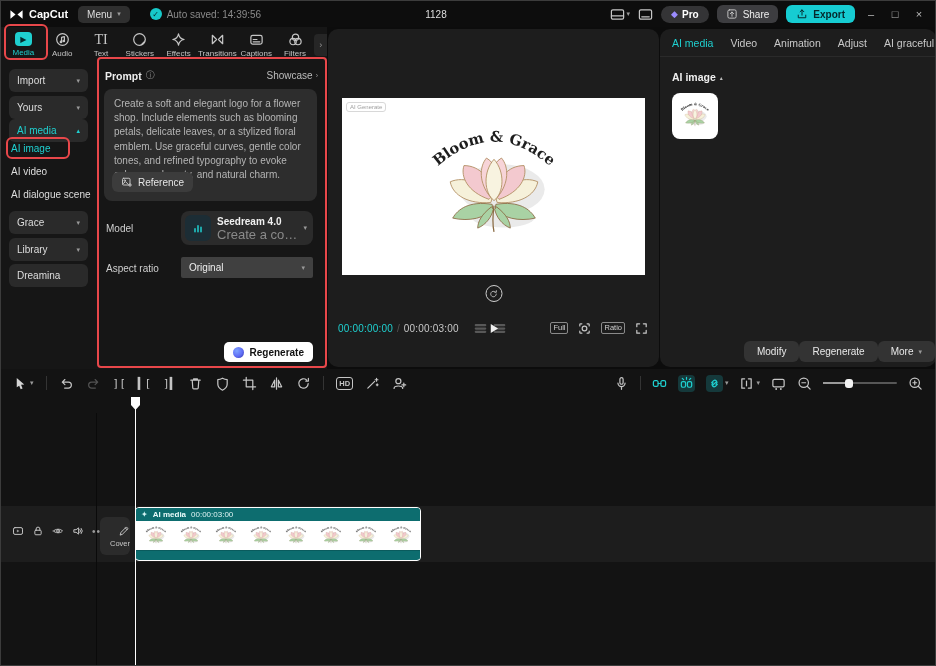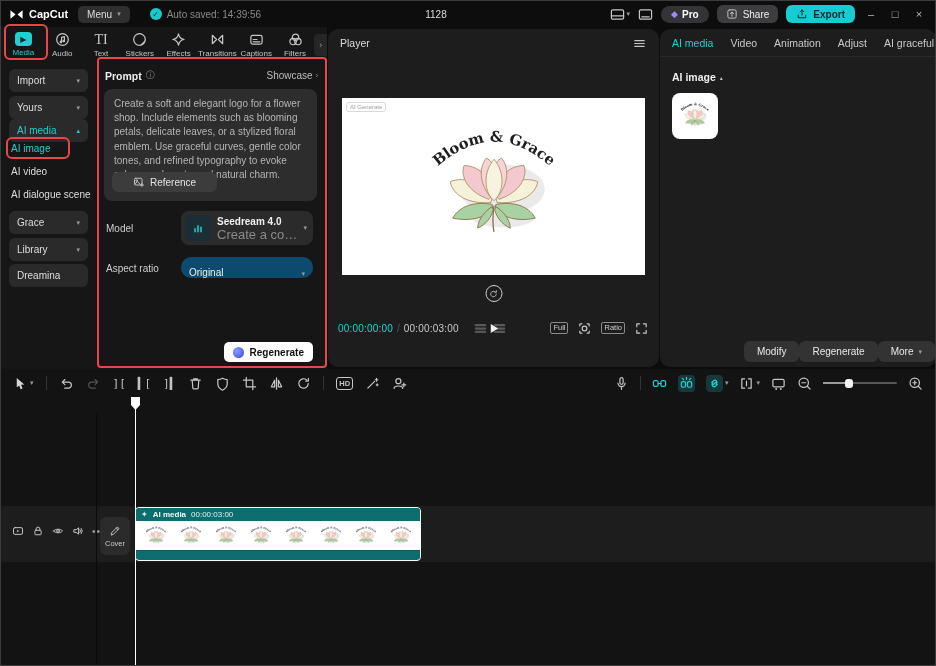--- a/index.html
+++ b/index.html
@@ -39,28 +39,28 @@
   
   .side-pill{position:absolute;left:8px;width:79px;height:23px;background:#2a2a2a;border-radius:6px;display:flex;align-items:center;justify-content:space-between;padding:0 8px;font-size:10px;color:#ddd}
   .side-text{position:absolute;left:10px;font-size:10px;color:#ddd;white-space:nowrap}
   .teal{color:#1fd0d0!important}
   
   #gen-panel{position:absolute;left:95px;top:34px;width:231px;height:308px}
   .prompt-head{position:absolute;top:8px;left:9px;right:9px;display:flex;align-items:center;gap:4px;font-size:10.5px;font-weight:bold;color:#eee}
   .info-ic{color:#8a8a8a;font-size:9px;font-weight:normal}
   .showcase{margin-left:auto;font-weight:normal;color:#bdbdbd;font-size:10px;display:flex;gap:3px;align-items:center}
   .prompt-box{position:absolute;top:28px;left:8px;width:213px;height:112px;background:#2d2d2d;border-radius:8px;padding:8px 10px;font-size:10px;line-height:1.42;color:#b5b5b5}
-  .ref-btn{position:absolute;left:8px;bottom:9px;background:#3c3c3c;border:none;border-radius:6px;padding:4px 21px;font-size:10px;color:#e5e5e5;display:flex;align-items:center;gap:5px;cursor:pointer}
+  .ref-btn{position:absolute;left:8px;bottom:9px;background:#3c3c3c;border:none;border-radius:6px;padding:4px 9px;font-size:10px;color:#e5e5e5;display:flex;align-items:center;gap:5px;cursor:pointer}
   .form-label{position:absolute;left:10px;font-size:10px;color:#cfcfcf}
   .model-select{position:absolute;left:85px;top:150px;width:132px;height:34px;background:#2b2b2b;border-radius:8px;display:flex;align-items:center;padding:0 6px 0 4px;gap:6px}
   .model-ic{width:26px;height:26px;background:#1c2d35;border-radius:6px;display:flex;align-items:center;justify-content:center}
   .model-meta{flex:1;min-width:0}
   .model-name{font-size:10px;font-weight:bold;color:#f0f0f0;white-space:nowrap}
   .model-desc{font-size:13px;color:#8a8a8a;white-space:nowrap;overflow:hidden;text-overflow:ellipsis}
-  .aspect-select{position:absolute;left:85px;top:196px;width:132px;height:21px;background:#0c4a6e;border-radius:10px;display:flex;align-items:flex-end;justify-content:space-between;padding:0 8px;font-size:10px;color:#eee}
+  .aspect-select{position:absolute;left:85px;top:196px;width:132px;height:21px;background:#404040;border-radius:2px;display:flex;align-items:center;justify-content:space-between;padding:0 8px;font-size:10px;color:#eee}
   .regen-btn{position:absolute;right:14px;top:281px;height:20px;background:#fff;border:none;border-radius:5px;padding:0 9px;display:flex;align-items:center;gap:6px;font-size:10px;font-weight:bold;color:#111;cursor:pointer}
   .regen-orb{width:11px;height:11px;border-radius:50%;background:radial-gradient(circle at 35% 35%,#7fa4ff,#5f6cf5 55%,#2d2f9e)}
 
   
   #player-panel{position:absolute;left:327px;top:28px;width:331px;height:338px;background:#1d1d1d;border-radius:10px}
   .player-head{height:28px;display:flex;align-items:center;justify-content:space-between;padding:0 12px;font-size:10.5px;color:#ddd}
   .canvas{position:absolute;left:14px;top:69px;width:303px;height:177px;background:#fff;overflow:hidden}
   .watermark{position:absolute;left:4px;top:4px;font-size:6px;color:#9f9f9f;border:1px solid #d8d8d8;border-radius:3px;padding:0 3px;line-height:8px}
   .canvas-logo{position:absolute;left:50%;top:3px;transform:translateX(-50%);height:172px}
   .rotate-btn{position:absolute;left:50%;top:256px;transform:translateX(-50%);width:17px;height:17px;border:1.4px solid #cfcfcf;border-radius:50%;display:flex;align-items:center;justify-content:center;cursor:pointer;background:none}
@@ -97,21 +97,21 @@
   .zs-fill{position:absolute;left:0;width:26px;height:2px;background:#9a9a9a}
   .zs-handle{position:absolute;left:22px;width:8px;height:9px;background:#f2f2f2;border-radius:3px}
   .tl-ruler{position:absolute;top:28px;left:95px;right:0;height:16px}
   .ticks{position:absolute;left:39px;right:0;top:1px;height:4px;background:repeating-linear-gradient(90deg,#4a4a4a 0 1px,transparent 1px 23.9px)}
   .tick-label{position:absolute;top:2px;font-size:8.5px;color:#6e6e6e;padding-left:3px;border-left:1px solid #565656;height:11px;line-height:11px}
   .tl-body{position:absolute;top:44px;left:0;right:0;bottom:0}
   .track-band{position:absolute;top:93px;height:56px;left:0;right:0;background:#1d1d1d}
   .divider-v{position:absolute;left:95px;top:0;bottom:0;width:1px;background:#0a0a0a}
   .track-controls{position:absolute;top:112px;left:11px;display:flex;align-items:center;gap:8px;color:#9a9a9a}
   .more-dots{font-size:10px;letter-spacing:1px;color:#9a9a9a}
-  .cover-btn{position:absolute;left:99px;top:104px;width:30px;height:38px;background:#2b2b2b;border:none;border-radius:6px;display:flex;flex-direction:column;align-items:center;justify-content:center;gap:2px;font-size:7.5px;color:#c9c9c9;cursor:pointer}
+  .cover-btn{position:absolute;left:99px;top:104px;width:30px;height:38px;background:#2b2b2b;border:none;border-radius:6px;display:flex;flex-direction:column;align-items:flex-end;justify-content:center;gap:2px;font-size:7.5px;color:#c9c9c9;cursor:pointer}
   .clip{position:absolute;left:134px;top:94px;width:286px;height:54px;border:1.5px solid #fff;border-radius:4px;overflow:hidden;background:#0d6d6f;cursor:pointer}
   .clip-head{height:13px;background:#0d6d6f;display:flex;align-items:center;gap:5px;padding:0 5px;font-size:8px;color:#eafbfb}
   .clip-spark{color:#d8f7f7;font-size:8px}
   .clip-label{font-weight:bold}
   .clip-duration{opacity:.95}
   .clip-film{height:29px;background:#fff;display:flex;align-items:center;justify-content:space-around;padding:0 2px}
   .clip-film svg{width:26px;height:26px}
   .clip-foot{height:9px;background:#0d6d6f;border-top:1px solid #0a5b5d}
   .playhead{position:absolute;left:130px;top:28px;bottom:0;width:9px;pointer-events:none;z-index:20}
   .ph-head{width:9px;height:13px;background:#fff;clip-path:polygon(0 0,100% 0,100% 62%,50% 100%,0 62%)}
@@ -335,26 +335,20 @@
         <span class="chev">▾</span>
       </div>
       <button class="regen-btn">
         <span class="regen-orb"></span>
         <span>Regenerate</span>
       </button>
     </div>
   </div>
 
   <div id="player-panel">
-    <div class="player-head">
-      <span>Player</span>
-      <svg class="si" viewBox="0 0 16 16">
-          <path d="M3,5 h10 M3,8 h10 M3,11 h10"></path>
-        </svg>
-    </div>
     <div class="canvas">
       <span class="watermark">AI Generate</span>
       <svg class="canvas-logo" viewBox="0 0 200 198">
           <use href="#logo-full"></use>
         </svg>
     </div>
     <button class="rotate-btn">
       <svg class="si" viewBox="0 0 16 16" style="width:10px;height:10px">
           <path d="M12.5,8 a4.5,4.5 0 1 1 -1.6,-3.4 M12.6,2.6 V5.2 h-2.6"></path>
         </svg>

